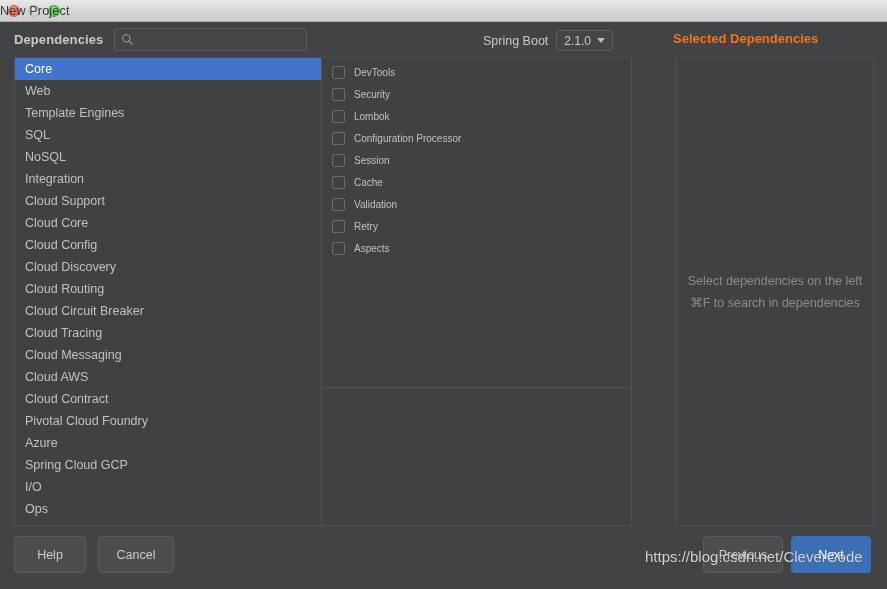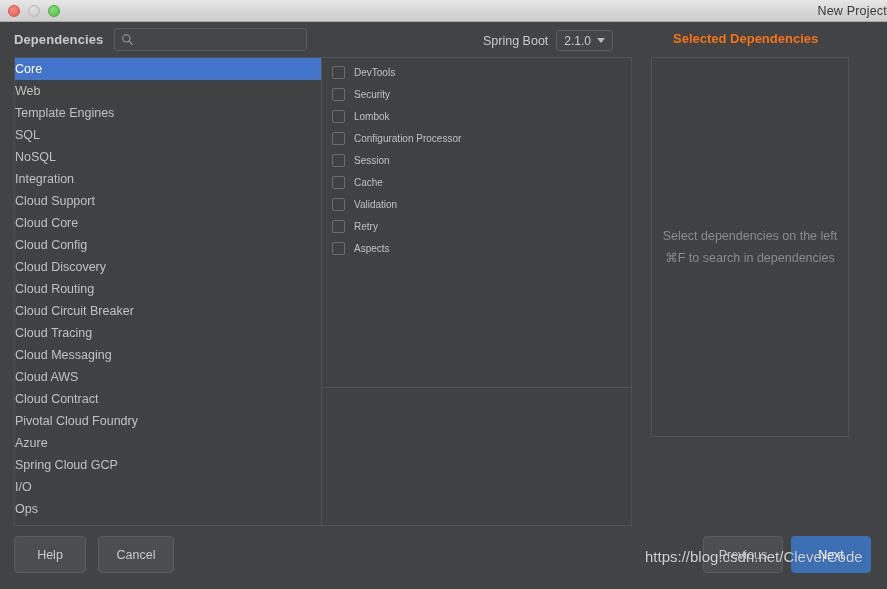--- a/index.html
+++ b/index.html
@@ -22,22 +22,22 @@
     background: linear-gradient(to bottom, #e8e8e8 0%, #d6d6d6 55%, #cdcdcd 100%);
     border-bottom: 1px solid #a9a9a9;
     display: flex; align-items: center;
   }
   .traffic-lights { display: flex; gap: 8px; padding-left: 8px; }
   .tl { width: 12px; height: 12px; border-radius: 50%; display: block; }
   .tl.close { background: radial-gradient(circle at 35% 30%, #ff8a7e, #ed6a5f 70%); border: 1px solid #d4544a; }
   .tl.min   { background: radial-gradient(circle at 35% 30%, #e3e3e3, #cfcfcf 70%); border: 1px solid #b8b8b8; }
   .tl.max   { background: radial-gradient(circle at 35% 30%, #83e07a, #5ec94f 70%); border: 1px solid #4aa73f; }
   #window-title {
-    position: absolute; left: 0; right: 0; text-align: right;
-    font-size: 12.5px; color: #3a3a3a; letter-spacing: .2px; padding-left: 31px;
+    position: absolute; left: 0; right: 0; text-align: left;
+    font-size: 12.5px; color: #3a3a3a; letter-spacing: .2px;
   }
   
   #header {
     height: 35px; flex: 0 0 35px;
     display: flex; align-items: center;
     padding: 0 14px;
     position: relative;
   }
   #dep-label {
     font-size: 13px; font-weight: bold; color: #c8c9ca;
@@ -92,20 +92,21 @@
   }
   #categories-panel {
     width: 308px; flex: 0 0 308px;
     height: 469px;
     background: #3f4143;
     overflow: hidden;
     border: 1px solid #4f5153;
   }
   .cat-item {
     height: 22px; line-height: 22px;
+    padding-left: 10px;
     font-size: 12.5px; color: #c0c1c2;
     white-space: nowrap; overflow: hidden; text-overflow: ellipsis;
     cursor: default;
   }
   .cat-item.selected { background: #4274cc; color: #ffffff; }
   #middle-panel {
     margin-left: 0;
     width: 310px; flex: 0 0 310px;
     height: 469px;
     display: flex; flex-direction: column;
@@ -126,23 +127,23 @@
   }
   .cbox {
     width: 13px; height: 13px; flex: 0 0 13px;
     border: 1px solid #6a6c6e;
     border-radius: 2px;
     background: #3f4143;
     margin-right: 9px;
   }
   .dep-label { font-size: 10px; color: #c0c1c2; white-space: nowrap; }
   #right-panel {
-    margin-left: 19px;
+    margin-left: 44px;
     width: 198px; flex: 0 0 198px;
-    height: 380px;
+    height: 469px;
     border: 1px solid #4f5153;
     background: #3f4143;
     position: relative;
   }
   #right-hint {
     position: absolute; left: 0; right: 0; bottom: 0; top: 0;
     display: flex; flex-direction: column; justify-content: center;
     align-items: center; text-align: center;
     padding: 0 2px;
   }

